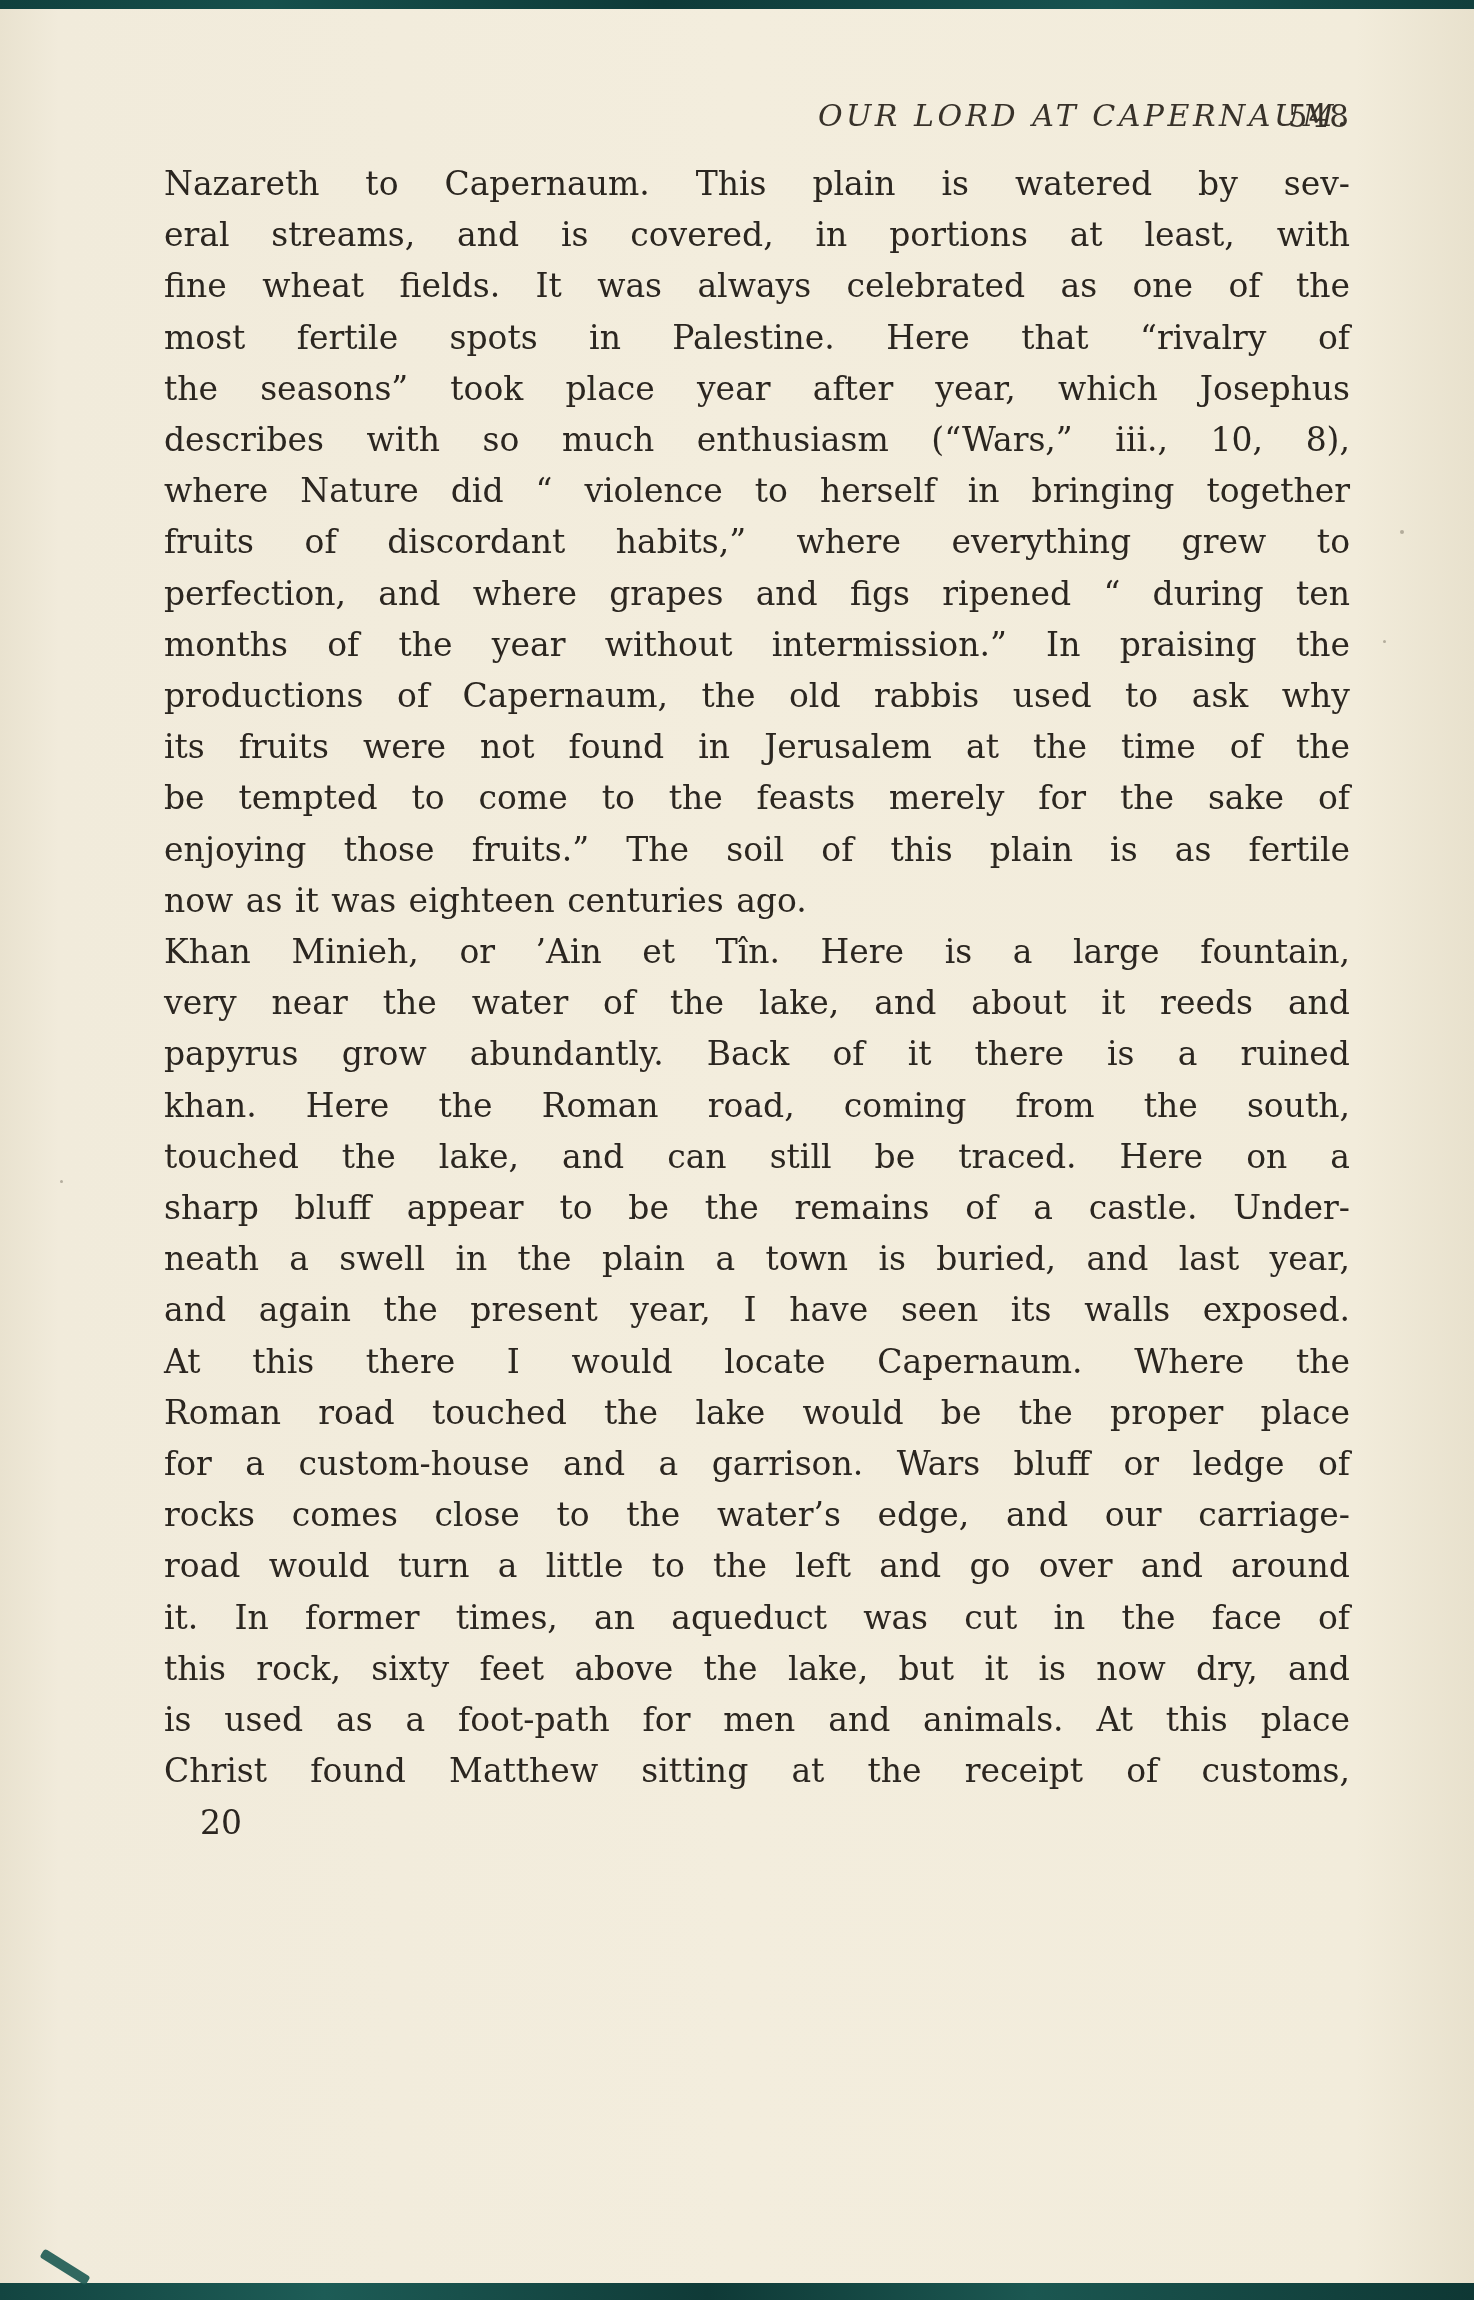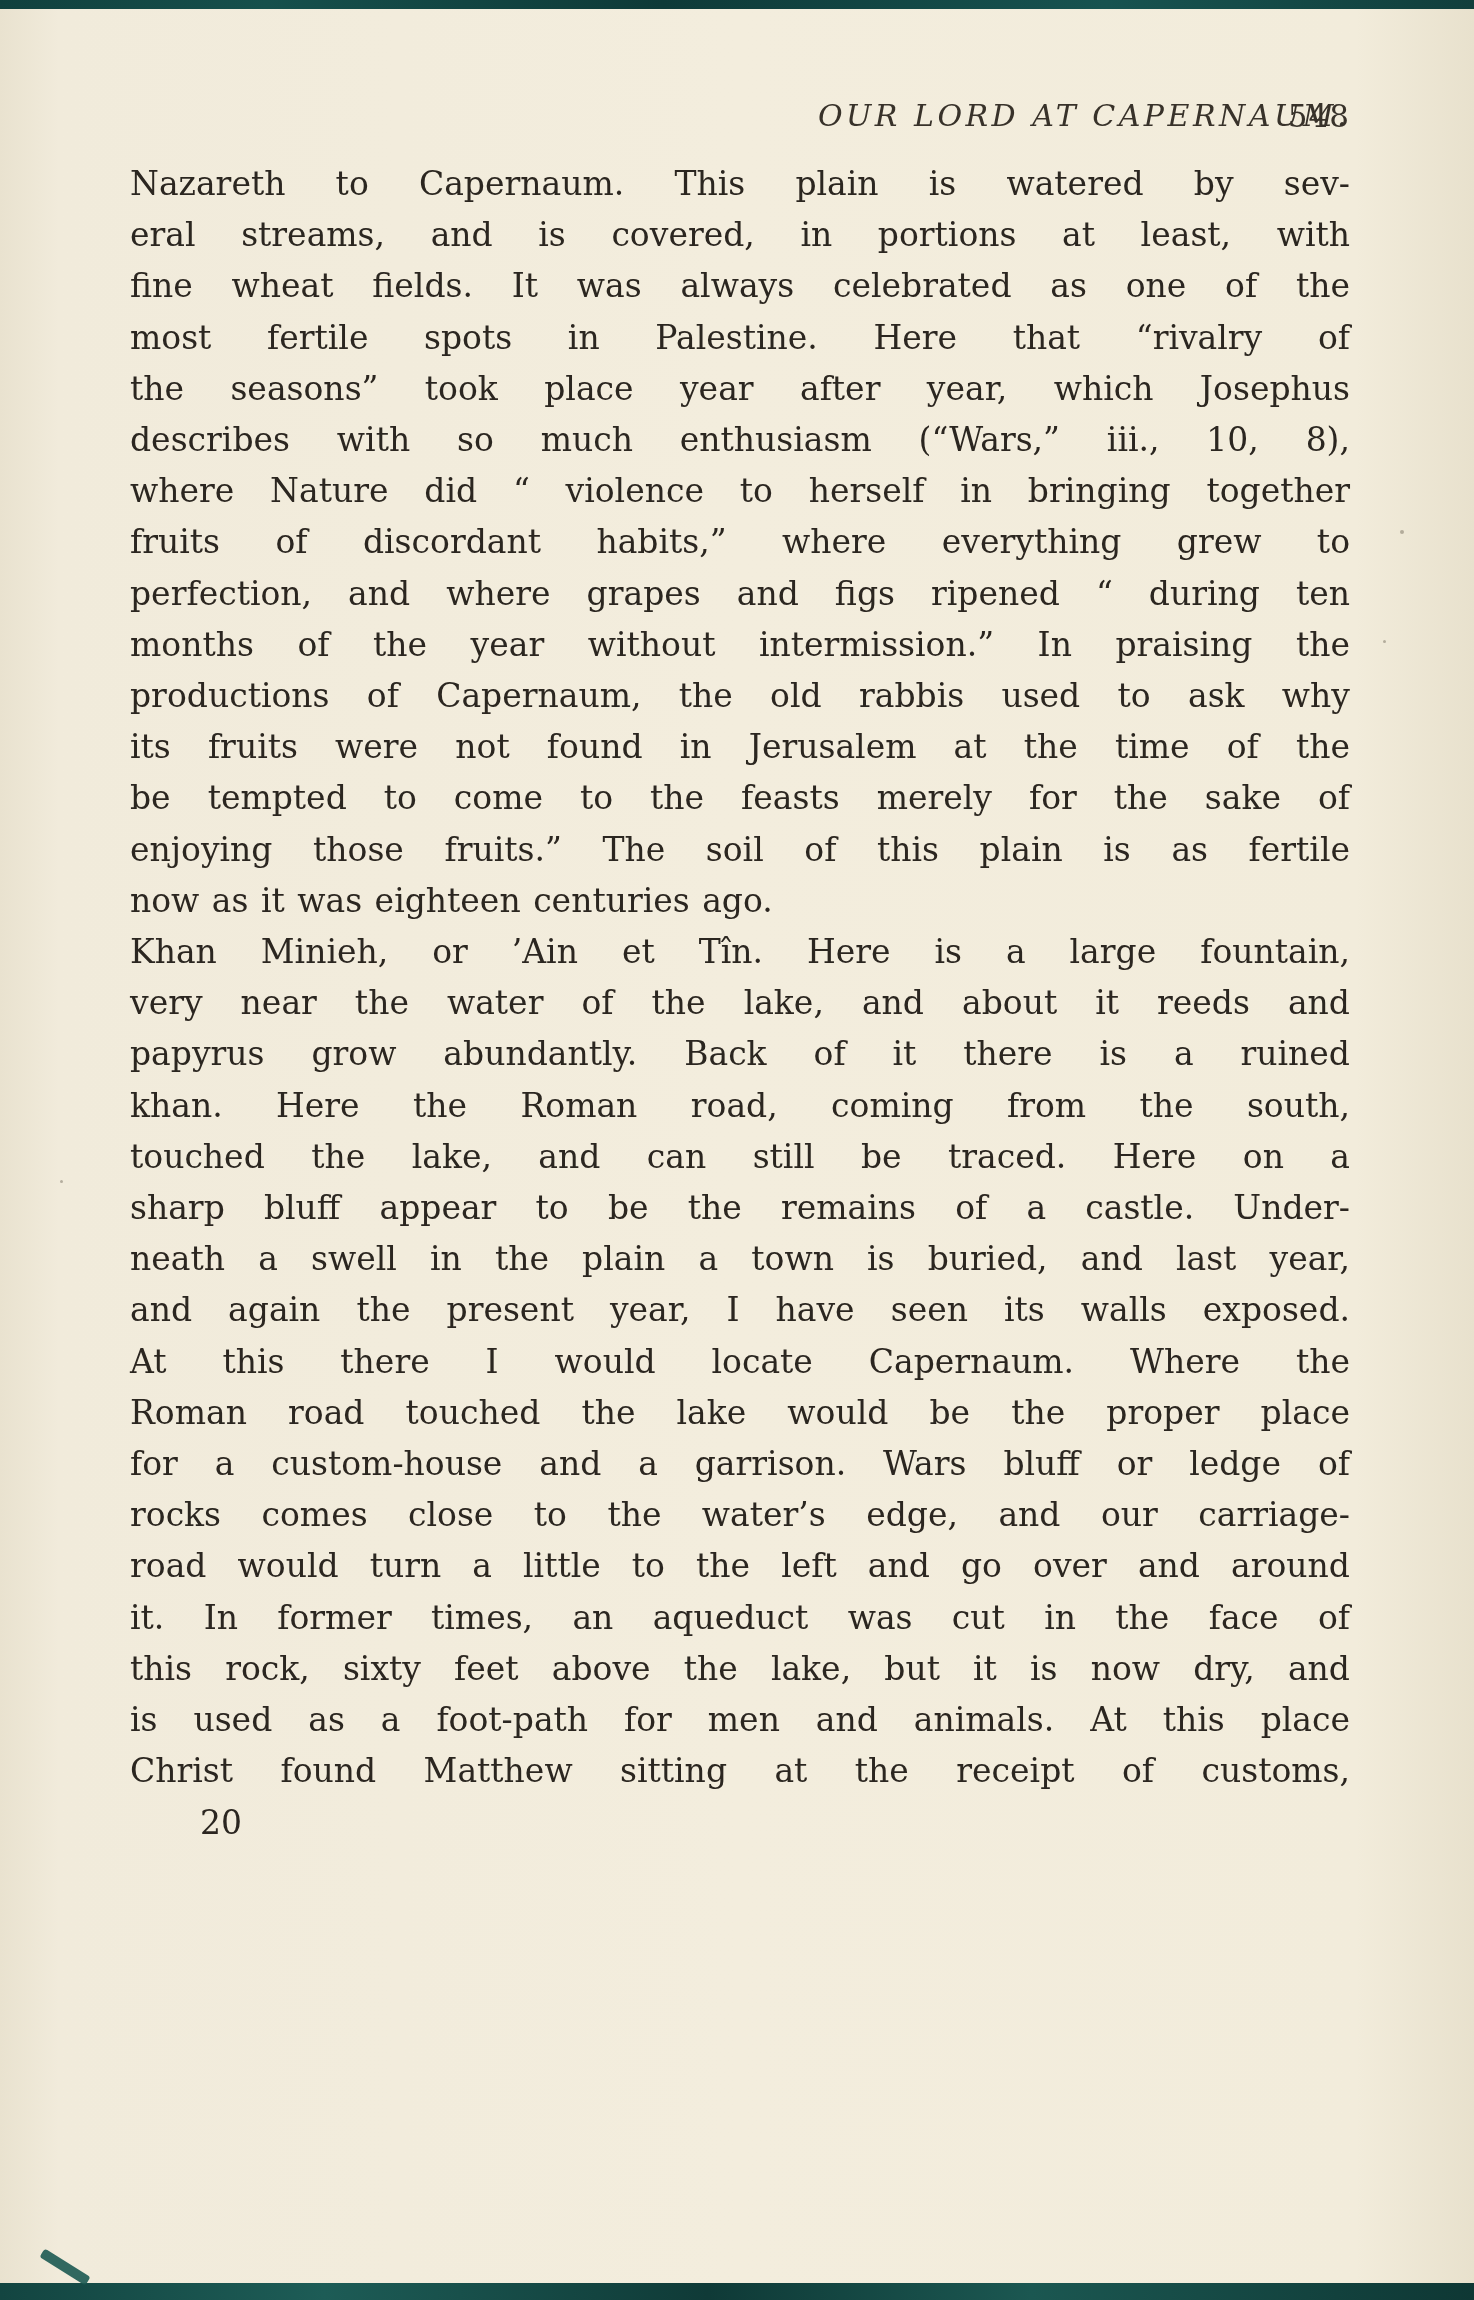--- a/index.html
+++ b/index.html
@@ -79,20 +79,21 @@
     margin: 0;
   }
   .text-line {
     font-size: 33px;
     line-height: 51.2px;
     text-align: justify;
     text-align-last: justify;
     word-spacing: 2px;
     white-space: normal;
     color: #2b2620;
+    margin-left: 34px;
   }
   .text-line.indent {
     text-indent: 44px;
   }
   .text-line.flush {
     text-align-last: left;
   }
   .signature-mark {
     margin-left: 70px;
     font-size: 33px;

